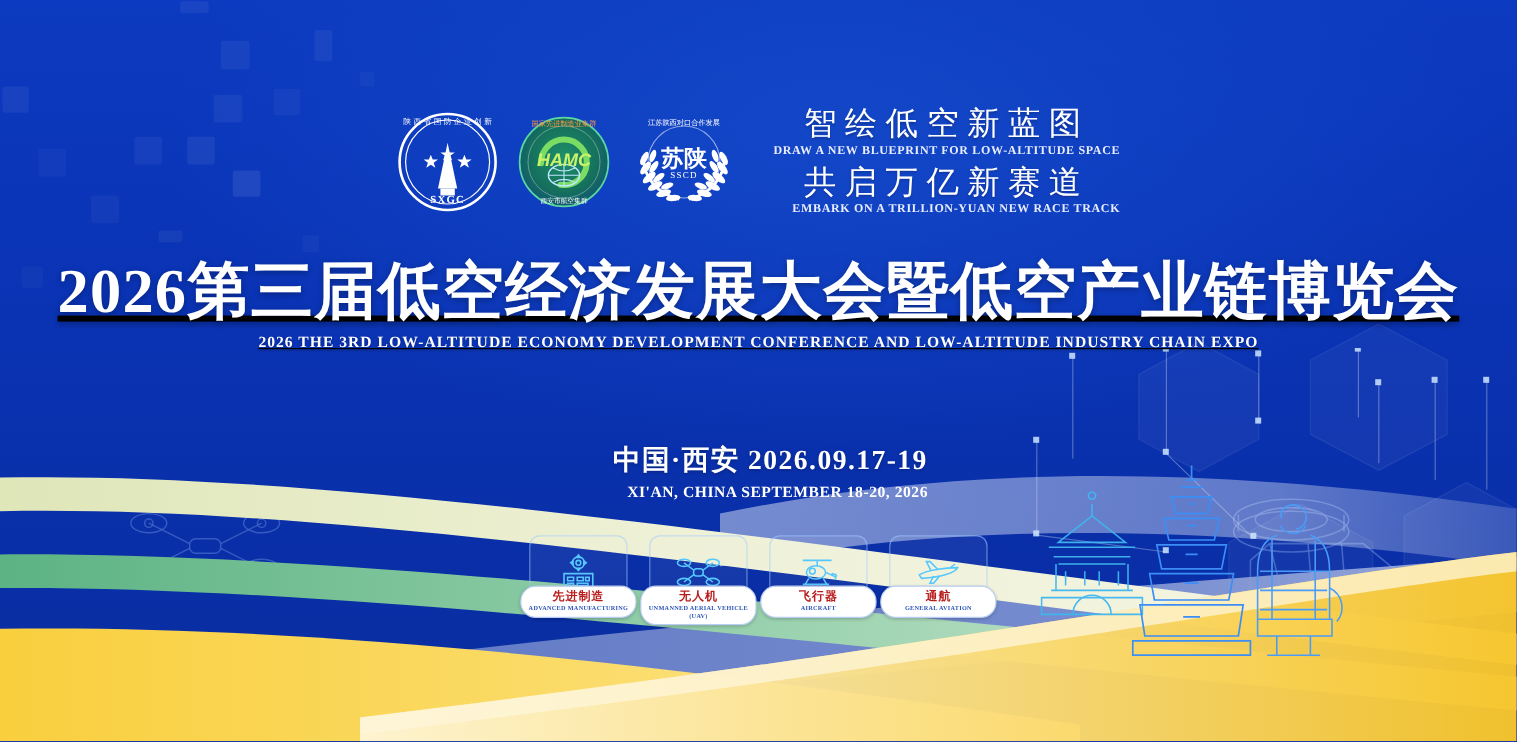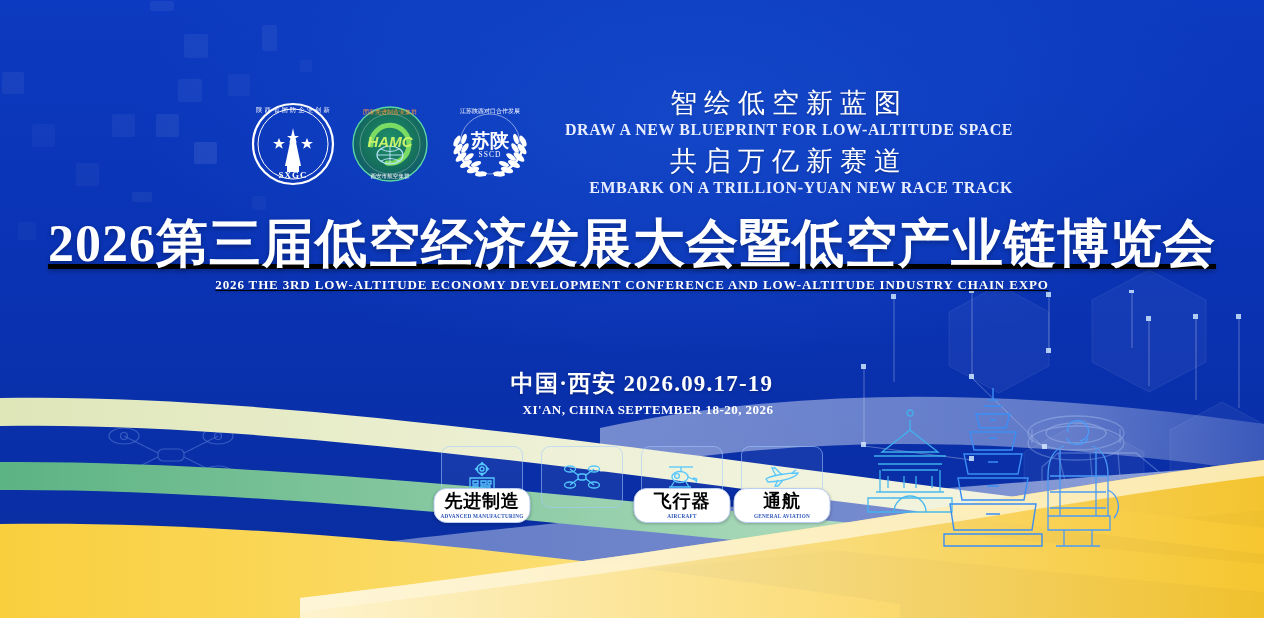--- a/index.html
+++ b/index.html
@@ -49,21 +49,21 @@
     color:#ffffff;
     font-size:27px;
     letter-spacing:7px;
     font-weight:normal;
     line-height:1.12;
     text-shadow:0 1px 2px rgba(0,0,0,.25);
     white-space:nowrap;
   }
   .slogan-en {
     color:#e8eeff;
-    font-size:16px;
+    font-size:10px;
     font-weight:bold;
     letter-spacing:.55px;
     line-height:1.5;
     white-space:nowrap;
     margin-bottom:4px;
   }
   .slogan-en.last { margin-bottom:0;text-align:right; }
 
   
   .title-block { position:absolute; top:216px; left:0; width:100%; text-align:center;text-decoration:underline; }
@@ -118,21 +118,21 @@
     top:42px;
     width:97px;
     background:#ffffff;
     border:1px solid #b9cdf2;
     border-radius:13px;
     padding:3px 2px 3px;
     text-align:center;
     box-shadow:0 1px 3px rgba(0,0,0,.22);
   }
   .badge-cn {
-    color:#000000; font-size:18px; font-weight:bold; letter-spacing:.8px;
+    color:#b91c1c; font-size:10px; font-weight:bold; letter-spacing:.8px;
     line-height:1.1; white-space:nowrap;
   }
   .badge-en {
     color:#2b54b8; font-size:5.2px; font-weight:bold;
     letter-spacing:.25px; line-height:1.25; margin-top:1px;
   }
 </style>
 </head>
 <body>
 
@@ -419,20 +419,24 @@
           <g fill="none" stroke="#56c8ff" stroke-width="1.3">
             <ellipse cx="7" cy="7" rx="5.5" ry="3"></ellipse>
             <ellipse cx="31" cy="7" rx="5.5" ry="3"></ellipse>
             <ellipse cx="7" cy="23" rx="5.5" ry="3"></ellipse>
             <ellipse cx="31" cy="23" rx="5.5" ry="3"></ellipse>
             <path d="M7 7 L15 13 M31 7 L23 13 M7 23 L15 17 M31 23 L23 17"></path>
             <rect x="15" y="12" width="8" height="6" rx="2.5"></rect>
           </g>
         </svg>
       </div>
+      <div class="badge-pill">
+        <div class="badge-cn">无人机</div>
+        <div class="badge-en">UNMANNED AERIAL VEHICLE (UAV)</div>
+      </div>
     </div>
 
     <div class="badge">
       <div class="badge-card">
         <svg width="38" height="30" viewBox="0 0 38 30">
           <g fill="none" stroke="#56c8ff" stroke-width="1.3">
             <path d="M6 5 L30 5"></path>
             <path d="M18 5 L18 10"></path>
             <ellipse cx="17" cy="15" rx="8" ry="5.5"></ellipse>
             <path d="M25 15 L34 19 M30 16 l4 1 M34 17 l-1 4"></path>

